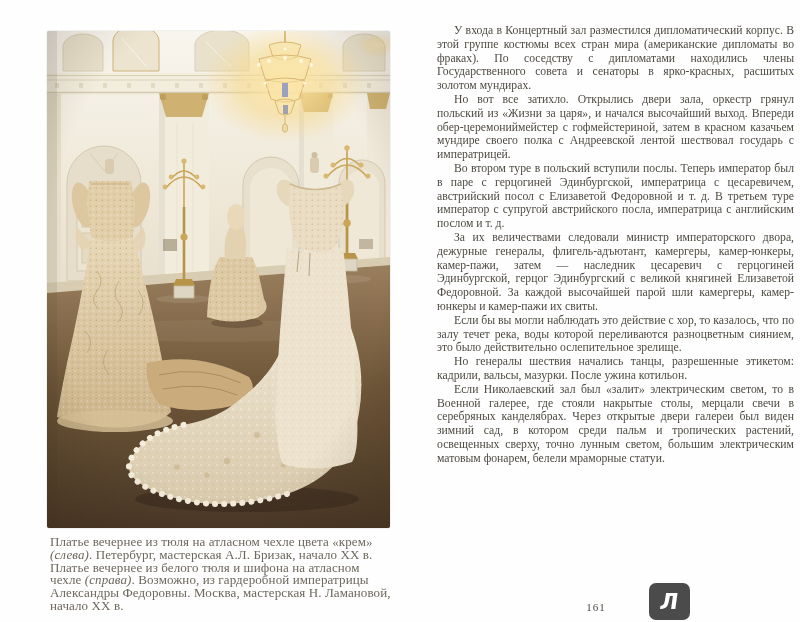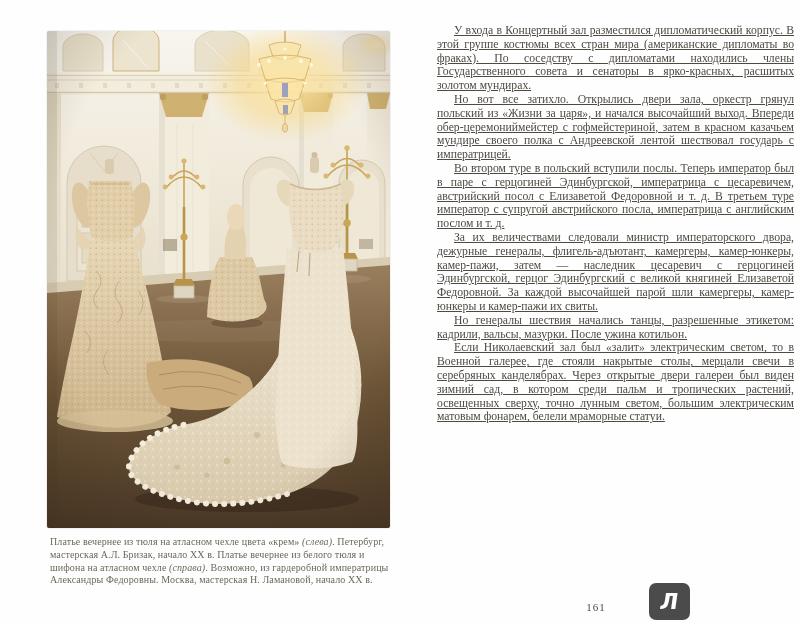--- a/index.html
+++ b/index.html
@@ -13,31 +13,30 @@
   
   .photo{
     position:absolute;left:47px;top:31px;width:343px;height:497px;
     overflow:hidden;border-radius:2px;
     box-shadow:0 0 0 1px rgba(0,0,0,0.05);
     background:#efe9da;
   }
   .photo svg{display:block;width:100%;height:100%;}
   .caption{
     position:absolute;left:50px;top:536px;width:344px;
-    font-size:10px;line-height:12.8px;letter-spacing:.1px;
+    font-size:13px;line-height:12.8px;letter-spacing:.1px;
     color:var(--caption_color,#6d675c);
   }
   .caption .ital{font-style:italic;}
 
   
   .text-col{
     position:absolute;left:437px;top:24px;width:357px;
     font-size:11.7px;line-height:13.8px;text-align:justify;
     color:var(--text_color,#4e4a42);
-    text-decoration:underline;
   }
   .para{margin:0;text-indent:17px;}
   .page-num{
     position:absolute;left:560px;top:601px;width:72px;text-align:center;
     font-size:11px;color:var(--text_color,#4e4a42);letter-spacing:1px;
   }
 
   
   .logo{
     position:absolute;left:649px;top:583px;width:41px;height:37px;
@@ -322,20 +321,21 @@
 
     <div class="caption"><span>Платье вечернее из тюля на атласном чехле цвета «крем» </span><span class="ital">(слева)</span><span>. Петербург, мастерская А.Л. Бризак, начало XX в. Платье вечернее из белого тюля и шифона на атласном чехле </span><span class="ital">(справа)</span><span>. Возможно, из гардеробной императрицы Александры Федоровны. Москва, мастерская Н. Ламановой, начало XX в.</span></div>
   </div>
 
   <div>
     <div class="text-col">
         <p class="para">У входа в Концертный зал разместился дипломатический корпус. В этой группе костюмы всех стран мира (американские дипломаты во фраках). По соседству с дипломатами находились члены Государственного совета и сенаторы в ярко-красных, расшитых золотом мундирах.</p>
         <p class="para">Но вот все затихло. Открылись двери зала, оркестр грянул польский из «Жизни за царя», и начался высочайший выход. Впереди обер-церемониймейстер с гофмейстериной, затем в красном казачьем мундире своего полка с Андреевской лентой шествовал государь с императрицей.</p>
         <p class="para">Во втором туре в польский вступили послы. Теперь император был в паре с герцогиней Эдинбургской, императрица с цесаревичем, австрийский посол с Елизаветой Федоровной и т. д. В третьем туре император с супругой австрийского посла, императрица с английским послом и т. д.</p>
         <p class="para">За их величествами следовали министр императорского двора, дежурные генералы, флигель-адъютант, камергеры, камер-юнкеры, камер-пажи, затем — наследник цесаревич с герцогиней Эдинбургской, герцог Эдинбургский с великой княгиней Елизаветой Федоровной. За каждой высочайшей парой шли камергеры, камер-юнкеры и камер-пажи их свиты.</p>
+        <p class="para">Если бы вы могли наблюдать это действие с хор, то казалось, что по залу течет река, воды которой переливаются разноцветным сиянием, это было действительно ослепительное зрелище.</p>
         <p class="para">Но генералы шествия начались танцы, разрешенные этикетом: кадрили, вальсы, мазурки. После ужина котильон.</p>
         <p class="para">Если Николаевский зал был «залит» электрическим светом, то в Военной галерее, где стояли накрытые столы, мерцали свечи в серебряных канделябрах. Через открытые двери галереи был виден зимний сад, в котором среди пальм и тропических растений, освещенных сверху, точно лунным светом, большим электрическим матовым фонарем, белели мраморные статуи.</p>
       </div>
     <div class="page-num">161</div>
   </div>
 
   <div class="logo">
     <span>Л</span>
   </div>
 </div>

